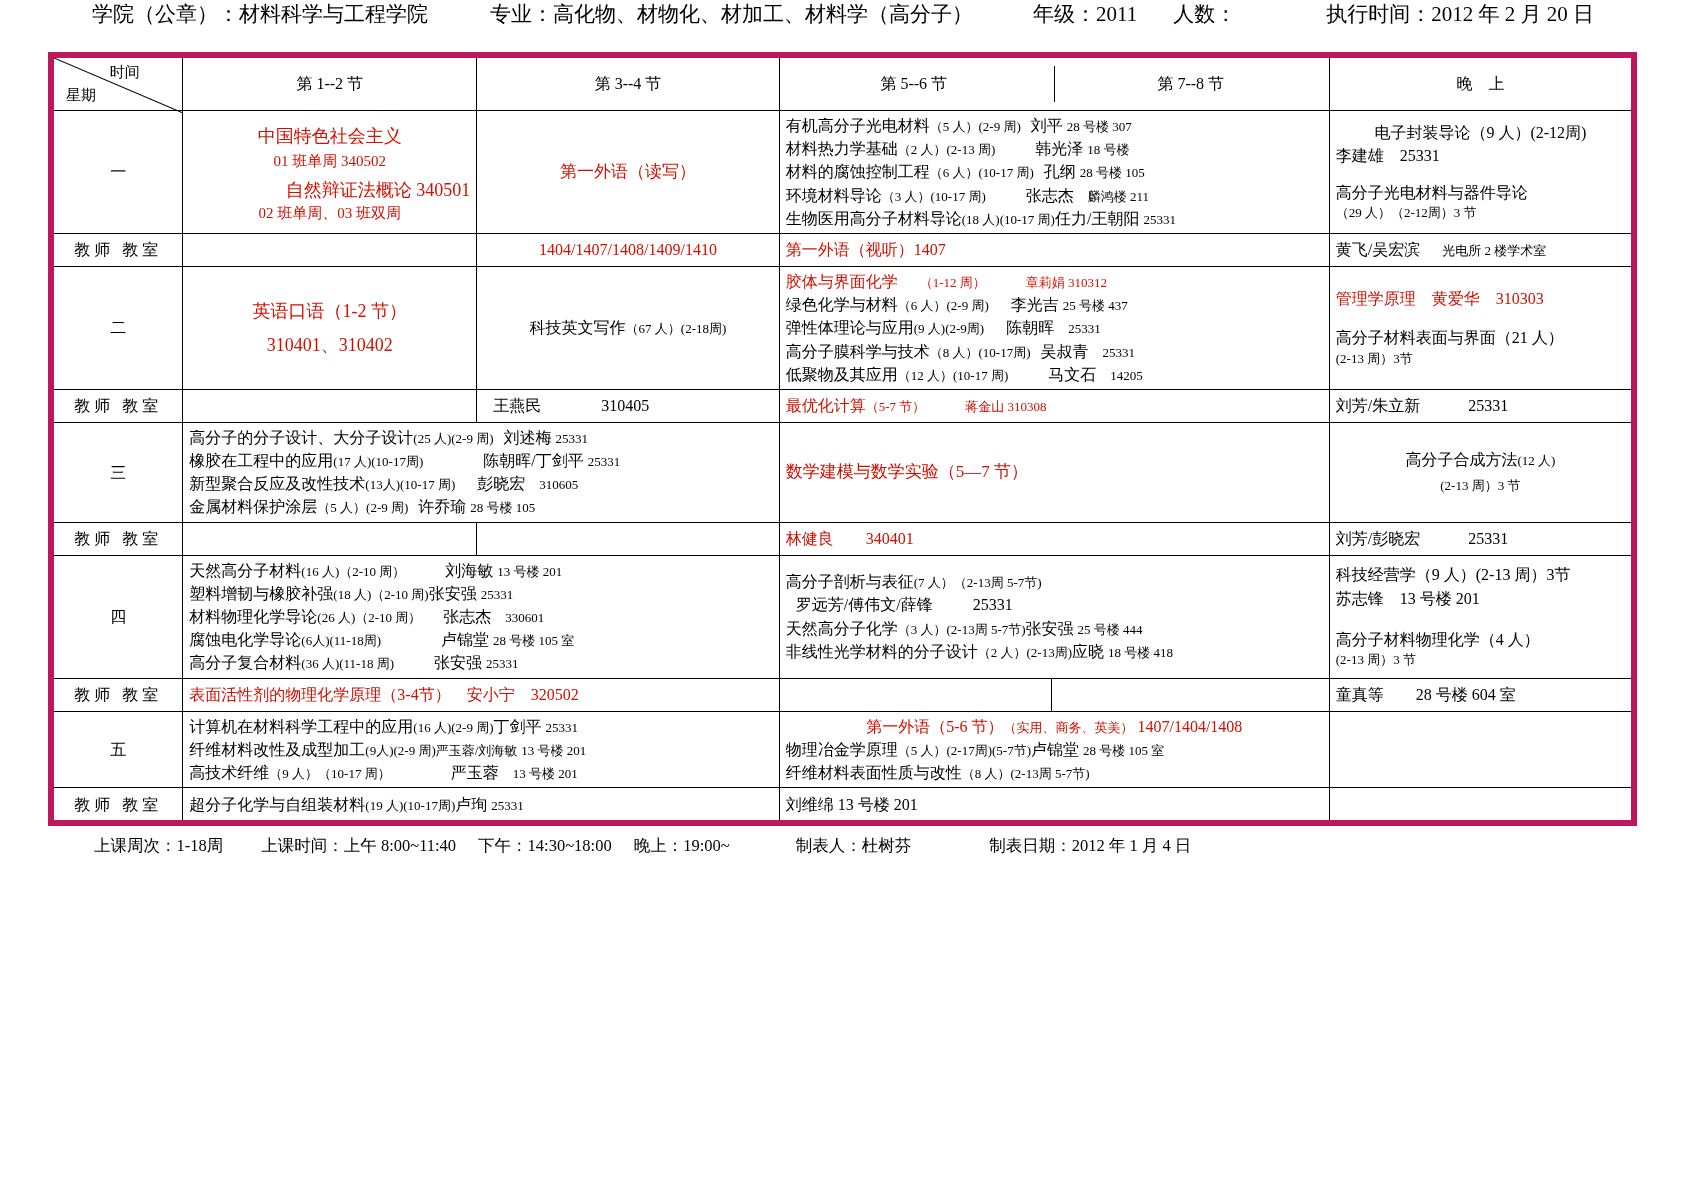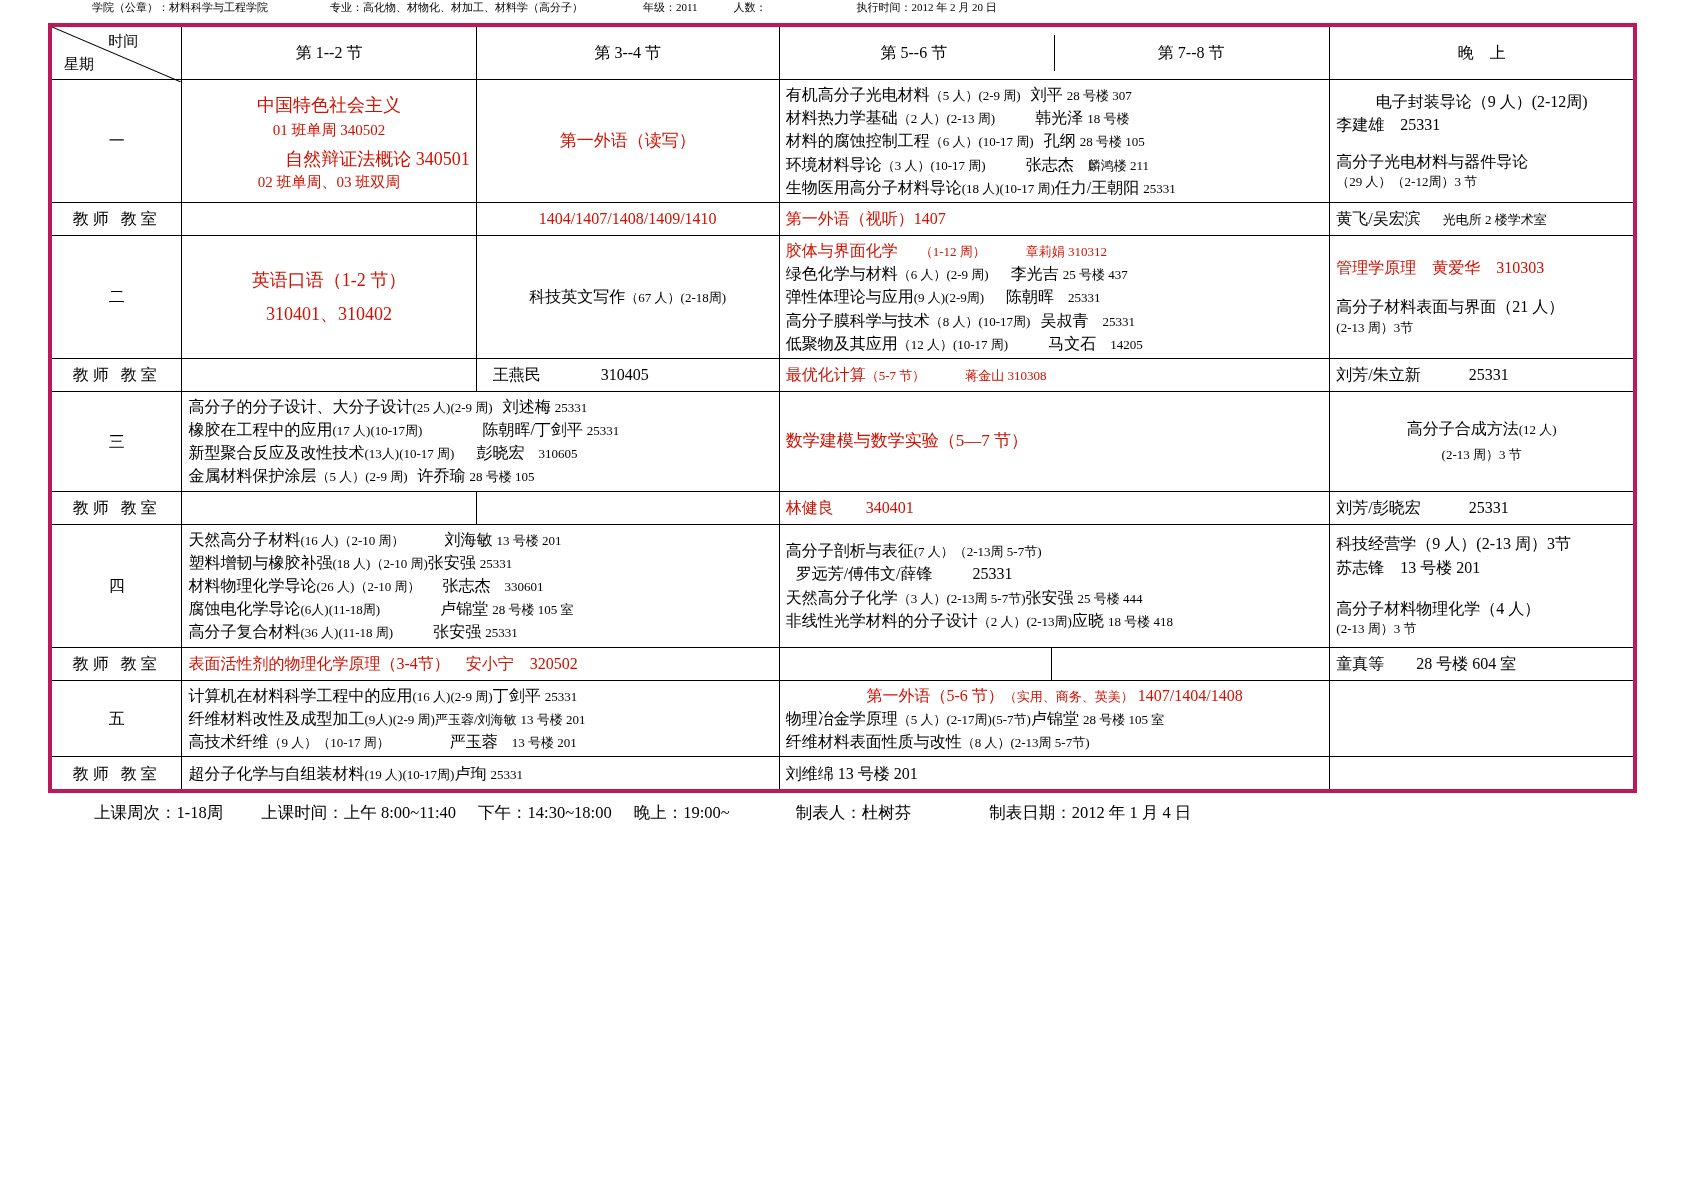--- a/index.html
+++ b/index.html
@@ -25,38 +25,38 @@
     text-align: center;
     font-size: 29px;
     font-weight: bold;
     letter-spacing: 1px;
     margin-top: 62px;
     margin-bottom: 26px;
   }
   .meta-row {
     display: flex;
     align-items: flex-start;
-    font-size: 11px;
-    margin-bottom: 8px;
+    font-size: 21px;
+    margin-bottom: 24px;
     padding: 0 8px;
   }
   .meta-col {
     white-space: nowrap;
   }
   .meta-1 { margin-left: 36px; }
   .meta-2 { margin-left: 62px; }
   .meta-3 { margin-left: 60px; }
   .meta-4 { margin-left: 36px; }
   .meta-5 { margin-left: 90px; }
 
   table.sched {
     border-collapse: collapse;
     width: 1589px;
     table-layout: fixed;
-    border: 4px solid #be185d;
+    border: 6px solid #be185d;
   }
   table.sched td {
     border: 1px solid #000;
     vertical-align: middle;
     padding: 3px 6px;
     font-size: 16px;
     line-height: 1.45;
   }
   .col-day { width: 122px; }
   .col-12  { width: 272px; }

